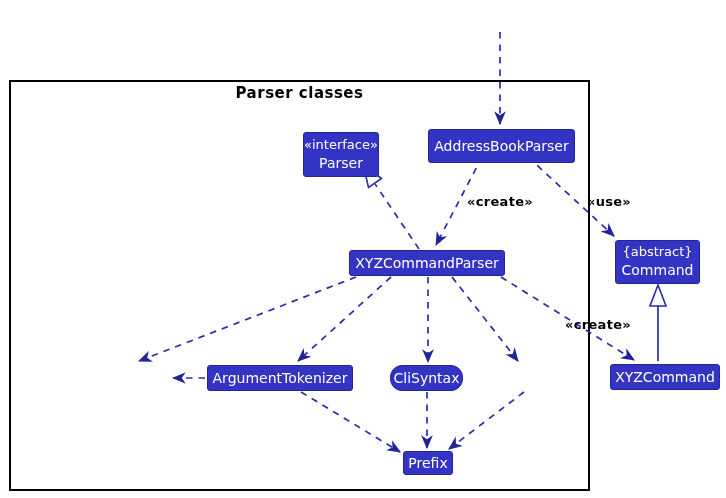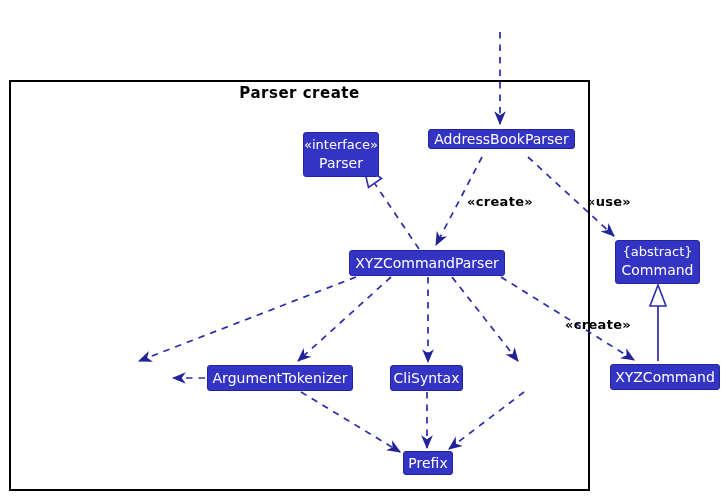--- a/index.html
+++ b/index.html
@@ -40,21 +40,21 @@
     position:absolute;z-index:4;font-size:13px;font-weight:bold;
     color:var(--label-text);text-align:center;letter-spacing:.3px;
   }
 </style>
 </head>
 <body>
 
 <div class="canvas">
 
   <div class="frame"></div>
-  <div class="frame-title">Parser create</div>
+  <div class="frame-title">Parser classes</div>
 
   <svg class="edges" viewBox="0 0 726 498" xmlns="http://www.w3.org/2000/svg">
     <defs>
       <marker id="vee" viewBox="0 0 12 10" refX="11" refY="5" markerWidth="14" markerHeight="14" markerUnits="userSpaceOnUse" orient="auto">
         <path d="M0,0 L12,5 L0,10 L3.5,5 Z" fill="#22229B"></path>
       </marker>
     </defs>
 
     <path class="edge dashed" d="M500,32 L500,124" marker-end="url(#vee)"></path>
 
@@ -85,39 +85,39 @@
 
     <path class="edge" d="M658,361 L658,306"></path>
     <polygon class="hollow-head" points="658,285 666,306 650,306"></polygon>
   </svg>
 
   <div class="node" style="left:303px;top:132px;width:76px;height:45px;">
     <span style="font-size:13px;">«interface»</span>
     <span>Parser</span>
   </div>
 
-  <div class="node" style="left:428px;top:129px;width:147px;height:20px;">
+  <div class="node" style="left:428px;top:129px;width:147px;height:34px;">
     <span>AddressBookParser</span>
   </div>
 
   <div class="node" style="left:349px;top:250px;width:156px;height:26px;">
     <span>XYZCommandParser</span>
   </div>
 
   <div class="node" style="left:615px;top:240px;width:85px;height:44px;">
     <span style="font-size:13px;">{abstract}</span>
     <span>Command</span>
   </div>
 
 
   <div class="node" style="left:207px;top:365px;width:146px;height:26px;">
     <span>ArgumentTokenizer</span>
   </div>
 
-  <div class="node" style="left:390px;top:365px;width:73px;height:26px;">
+  <div class="node" style="left:390px;top:365px;width:73px;height:26px;border-radius:12px;">
     <span>CliSyntax</span>
   </div>
 
 
   <div class="node" style="left:610px;top:364px;width:110px;height:26px;">
     <span>XYZCommand</span>
   </div>
 
   <div class="node" style="left:403px;top:451px;width:50px;height:24px;">
     <span>Prefix</span>

